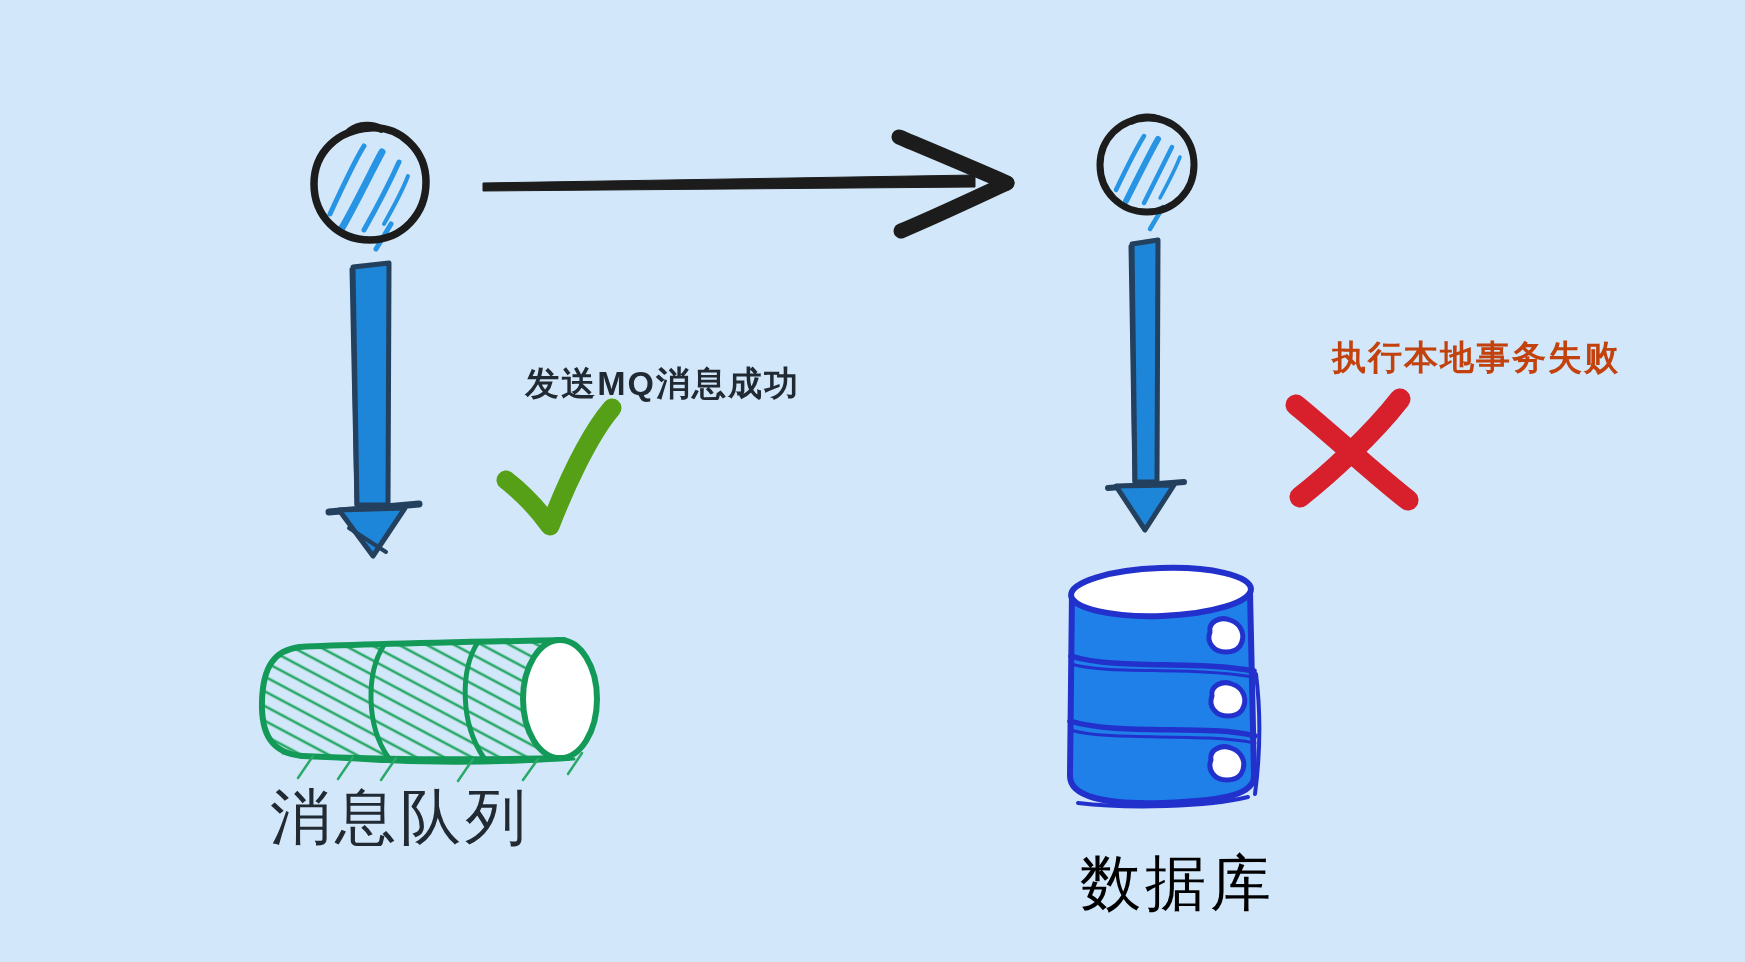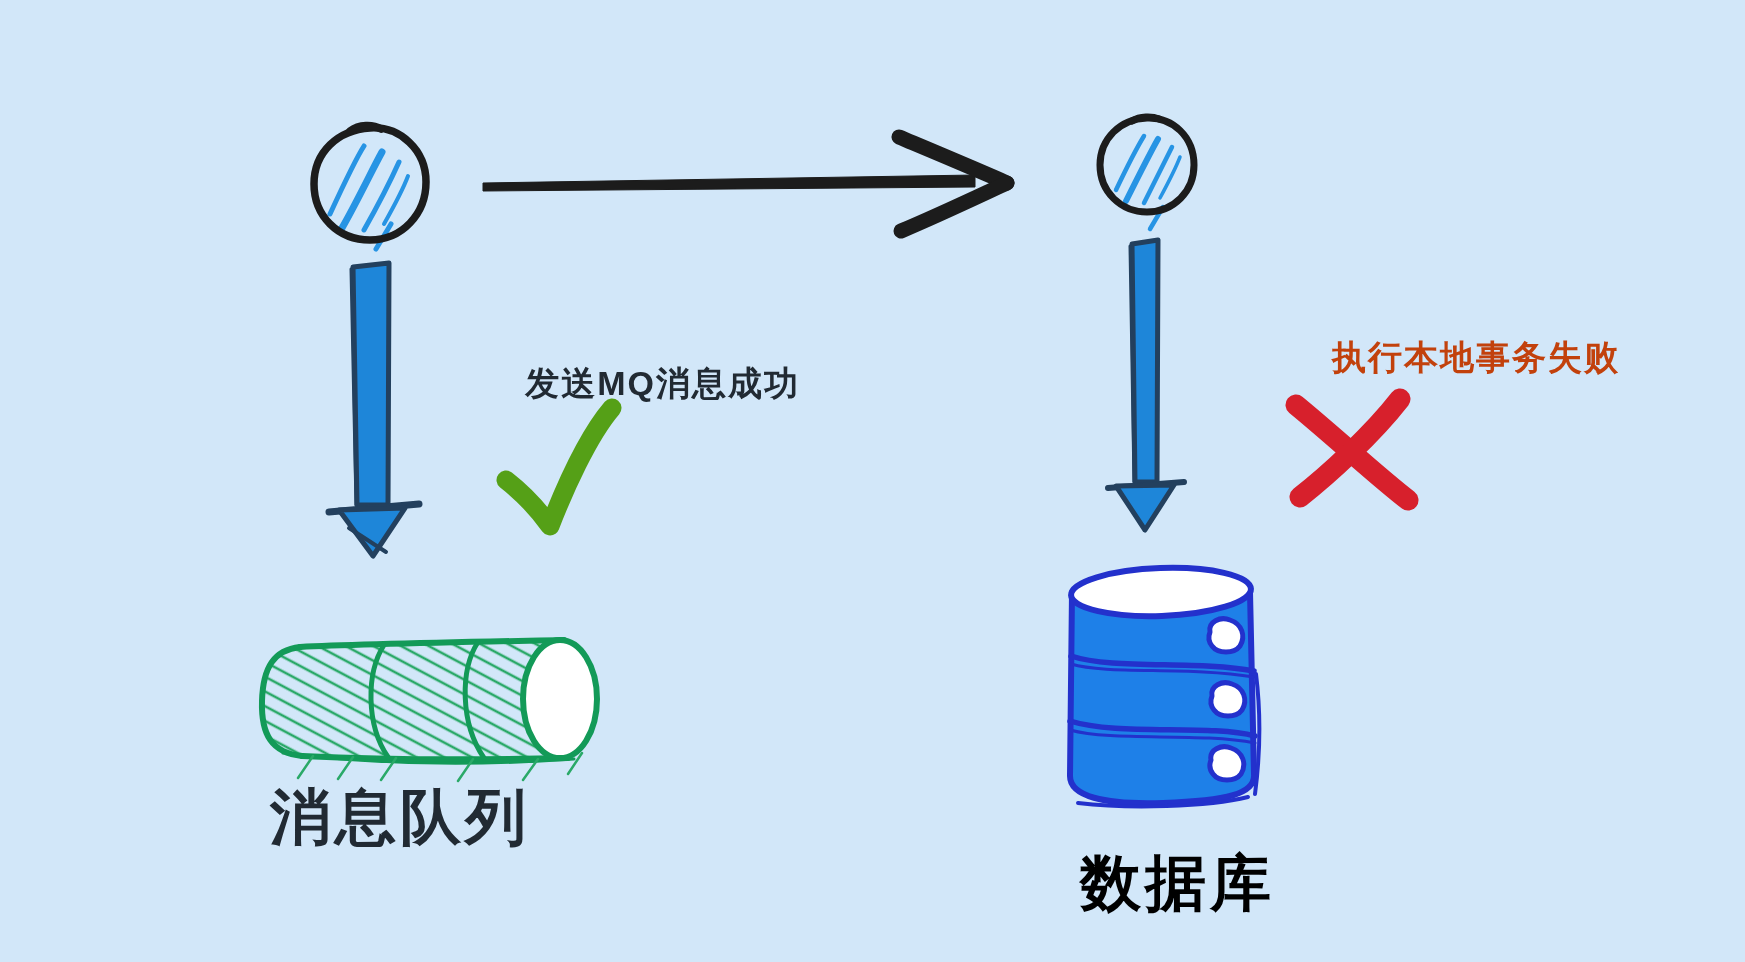--- a/index.html
+++ b/index.html
@@ -13,21 +13,21 @@
   .caption{
     font-weight:700;
     font-size:34px;
     text-align:right;
     line-height:66px;
     letter-spacing:2px;
     white-space:nowrap;
     margin-top:40px;
   }
   .node-label{
-    font-weight:700;
+    font-weight:400;
     font-size:61px;
     text-align:center;
     line-height:70px;
     letter-spacing:4px;
     white-space:nowrap;
   }
   svg{display:block;overflow:visible;}
 </style>
 </head>
 <body>

